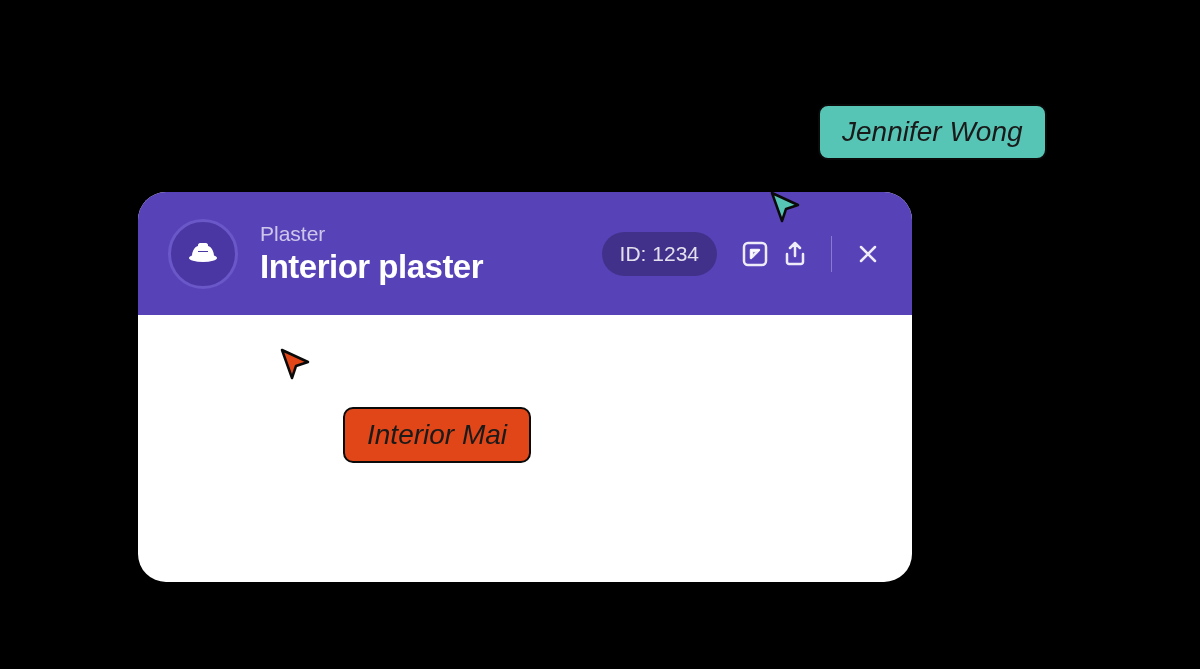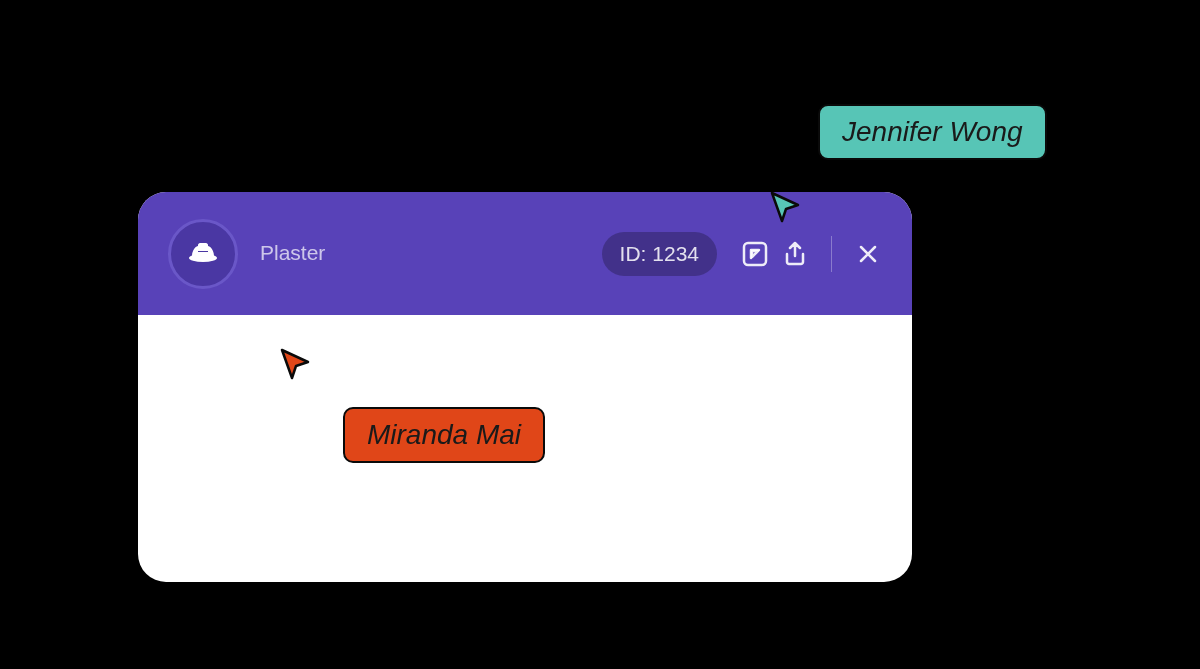--- a/index.html
+++ b/index.html
@@ -147,20 +147,21 @@
   <div class="card-header">
     <div class="icon-circle">
       <svg class="hardhat-icon" viewBox="0 0 30 24" fill="none">
         <path d="M10 3 C10 2 11 1 12 1 L18 1 C19 1 20 2 20 3 L20 9 L10 9 Z" fill="#fff"></path>
         <path d="M4 14 C4 8 8 4 10 4 L10 10 L20 10 L20 4 C22 4 26 8 26 14 L4 14 Z" fill="#fff"></path>
         <ellipse cx="15" cy="16" rx="14" ry="4" fill="#fff"></ellipse>
       </svg>
     </div>
     <div class="title-section">
       <div class="subtitle">Plaster</div>
+      <div class="title">Interior plaster</div>
     </div>
     <div class="id-badge">ID: 1234</div>
     <div class="action-icon">
       <svg width="28" height="28" viewBox="0 0 28 28" fill="none">
         <rect x="3" y="3" width="22" height="22" rx="4" stroke="currentColor" stroke-width="2.5"></rect>
         <path d="M17 11 L11 17 M11 11 L11 17 M11 11 L17 11" stroke="currentColor" stroke-width="2.5" stroke-linecap="round" transform="translate(0,0)"></path>
         <path d="M10 10 L17 17" stroke="none"></path>
         <path d="M10 18 L10 10 L18 10" stroke="currentColor" stroke-width="2.5" stroke-linecap="round" stroke-linejoin="round"></path>
         <path d="M10 10 L17 17" stroke="none"></path>
       </svg>
@@ -183,13 +184,13 @@
 <div class="cursor-label-teal">Jennifer Wong</div>
 
 <svg class="cursor-teal" width="36" height="36" viewBox="0 0 36 36">
   <path d="M4 4 L30 16 L18 20 L14 32 Z" fill="#57C5B6" stroke="#0A0A0A" stroke-width="2.5" stroke-linejoin="round"></path>
 </svg>
 
 <svg class="cursor-orange" width="36" height="36" viewBox="0 0 36 36">
   <path d="M4 4 L30 16 L18 20 L14 32 Z" fill="#E04618" stroke="#0A0A0A" stroke-width="2.5" stroke-linejoin="round"></path>
 </svg>
 
-<div class="cursor-label-orange">Miranda Mai</div>
+<div class="cursor-label-orange">Interior Mai</div>
 
 </body></html>

